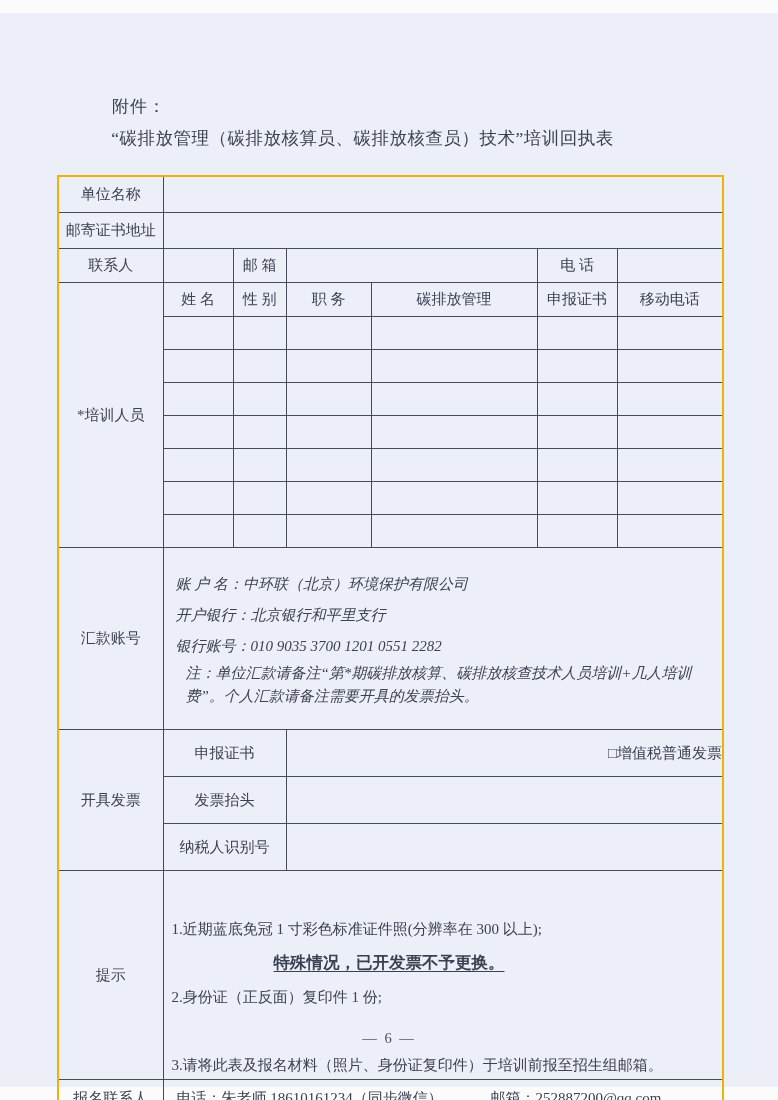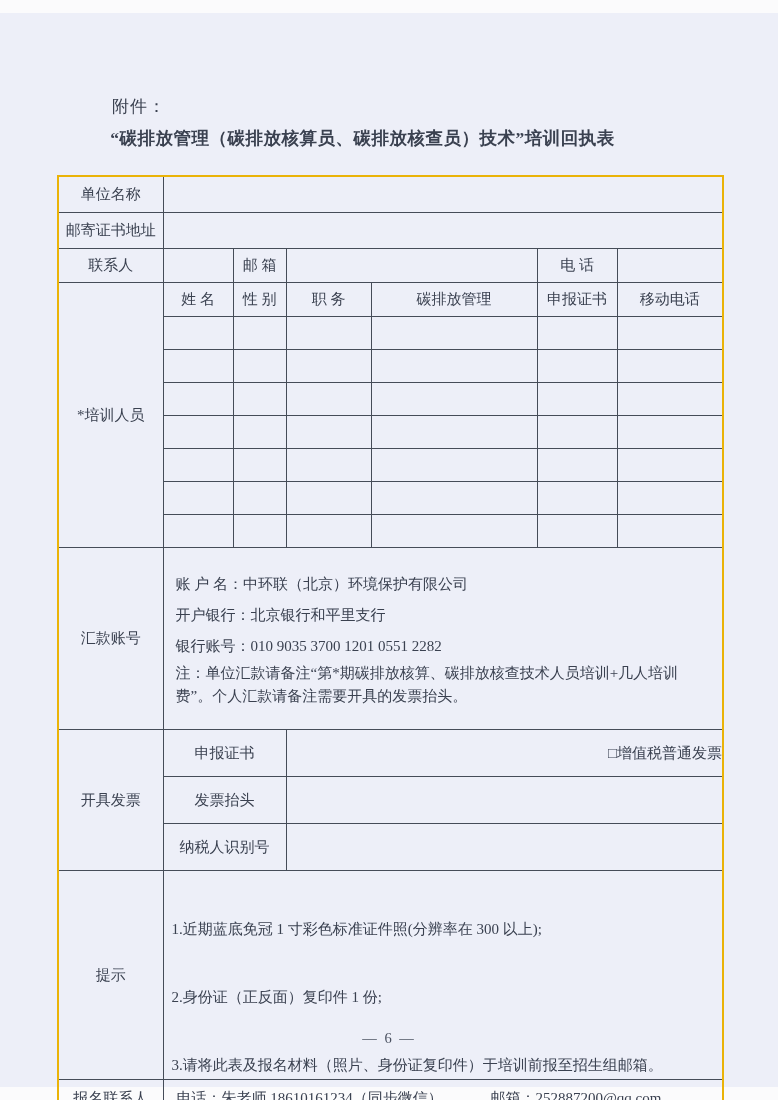--- a/index.html
+++ b/index.html
@@ -12,40 +12,40 @@
   .paper{
     position:absolute;top:13px;left:0;width:778px;height:1074px;
     background:#edeff8;
   }
   .attachment{
     position:absolute;top:95px;left:112px;
     font-size:17px;letter-spacing:1px;
   }
   .title{
     position:absolute;top:126px;left:0;width:725px;
-    text-align:center;font-weight:bold;font-size:17.5px;letter-spacing:0.5px;
+    text-align:center;font-weight:normal;font-size:17.5px;letter-spacing:0.5px;
   }
   table.form{
     position:absolute;top:175px;left:57px;width:665px;
     border-collapse:collapse;table-layout:fixed;
     border:2px solid #eab308;
   }
   td{
     border:1px solid #454c58;
     padding:0;font-size:15px;vertical-align:middle;
     overflow:hidden;
   }
   td.lab{text-align:center;}
   .h35 td{height:35px;}
   .h33 td{height:33px;}
   .h32 td{height:32px;}
   .h37 td{height:37px;}
-  td.remit-cell{height:139px;padding:21px 12px;vertical-align:middle;}
+  td.remit-cell{height:139px;padding:21px 12px;vertical-align:middle;font-style:italic;}
   .rm{line-height:31px;white-space:nowrap;}
-  .rm-note{line-height:23px;}
+  .rm-note{line-height:23px;margin-left:10px;}
   .inv td{height:46px;}
   td.inv-val{text-align:right;}
   td.tips-cell{height:74px;padding:2px 8px;vertical-align:middle;}
   .tip{line-height:24px;margin-top:44px;}
   td.contact-cell{padding-left:13px;}
   .email-part{margin-left:44px;}
   .footnote{
     position:absolute;top:922px;left:0;width:778px;
     text-align:center;font-weight:bold;font-size:16.5px;line-height:27px;
   }
@@ -191,15 +191,16 @@
       <td colspan="6" class="contact-cell">
         <span>电话：朱老师 18610161234（同步微信）</span>
         <span class="email-part">邮箱：252887200@qq.com</span>
       </td>
     </tr>
   </tbody>
 </table>
 
 <div class="footnote">
   <br>
+  <span>特殊情况，已开发票不予更换。</span>
 </div>
 
 <div class="pageno">— 6 —</div>
 
 </body></html>

